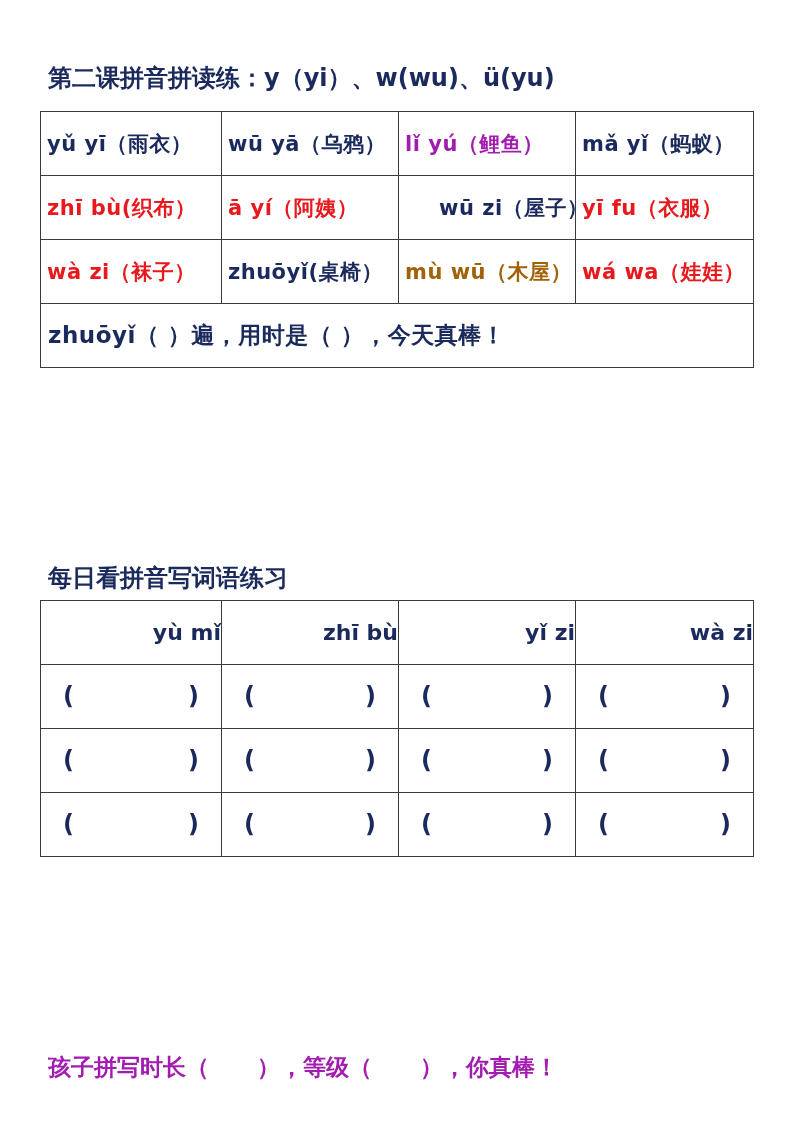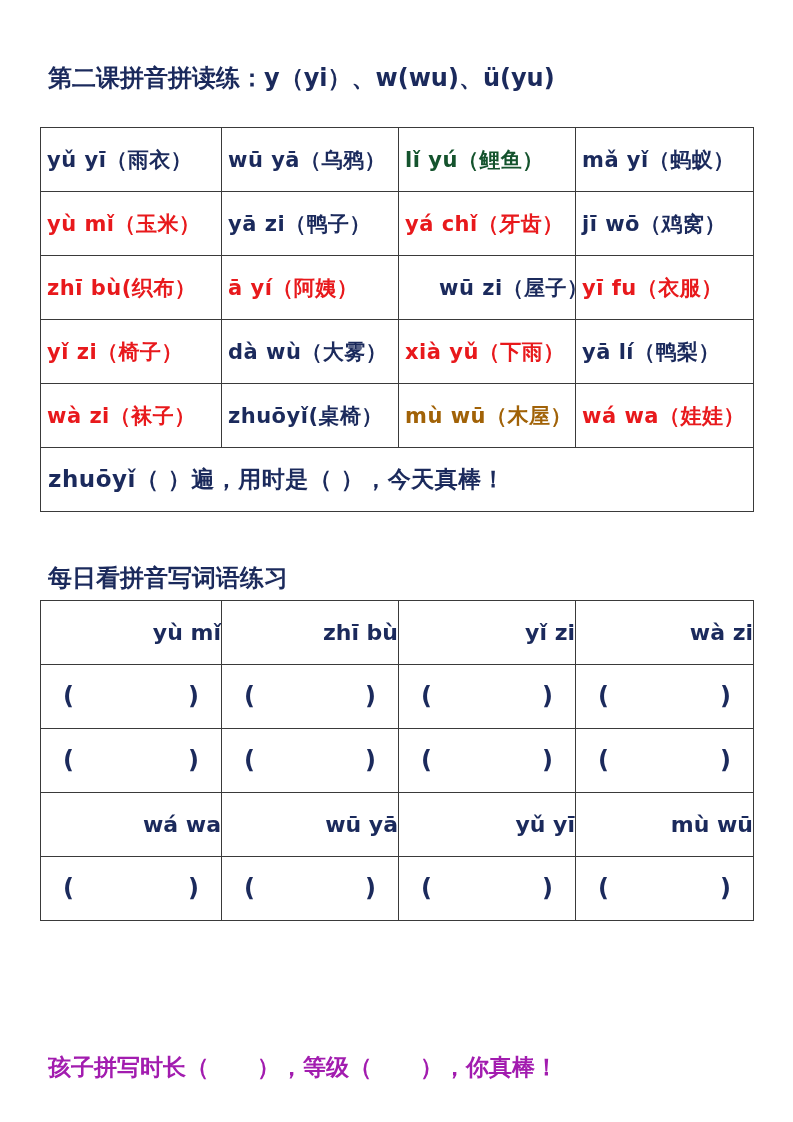--- a/index.html
+++ b/index.html
@@ -14,21 +14,21 @@
     }
     #title1 { top: 62px; }
     #title2 { top: 562px; }
 
     table.grid {
       position: absolute; border-collapse: collapse; table-layout: fixed;
     }
     table.grid td {
       border: 1px solid #3a3a3a; padding: 0; white-space: nowrap; overflow: hidden;
     }
-    #reading { left: 40px; top: 127px; width: 713px; }
+    #reading { left: 40px; top: 111px; width: 713px; }
     #reading td { height: 63px; font-size: 21px; font-weight: bold; padding-left: 6px; letter-spacing: 0.5px; }
     #reading td.footer { font-size: 23px; padding-left: 7px; height: 63px; }
     .navy { color: #1b2a5c; }
 
     #writing { left: 40px; top: 600px; width: 713px; }
     #writing td { height: 63px; text-align: right; font-size: 22px; font-weight: bold; color: #1b2a5c; }
     #writing td.blank { position: relative; }
     .paren-l, .paren-r { position: absolute; top: 50%; transform: translateY(-55%); font-size: 24px; font-weight: bold; color: #1b2a5c; }
     .paren-l { left: 22px; }
     .paren-r { right: 22px; }
@@ -47,40 +47,28 @@
   <colgroup>
       <col style="width:181px">
       <col style="width:177px">
       <col style="width:177px">
       <col style="width:178px">
     </colgroup>
   <tbody>
     <tr>
       <td style="color: rgb(27, 42, 92);">yǔ yī（雨衣）</td>
       <td style="color: rgb(27, 42, 92);">wū yā（乌鸦）</td>
-      <td style="color: #14532d;">lǐ yú（鲤鱼）</td>
+      <td style="color: #a21caf;">lǐ yú（鲤鱼）</td>
       <td style="color: rgb(27, 42, 92);">mǎ yǐ（蚂蚁）</td>
-    </tr>
-    <tr>
-      <td style="color: rgb(232, 25, 28);">yù mǐ（玉米）</td>
-      <td style="color: rgb(27, 42, 92);">yā zi（鸭子）</td>
-      <td style="color: rgb(232, 25, 28);">yá chǐ（牙齿）</td>
-      <td style="color: rgb(27, 42, 92);">jī wō（鸡窝）</td>
     </tr>
     <tr>
       <td style="color: rgb(232, 25, 28);">zhī bù(织布）</td>
       <td style="color: rgb(232, 25, 28);">ā yí（阿姨）</td>
       <td style="color: rgb(27, 42, 92); padding-left: 40px;">wū zi（屋子）</td>
       <td style="color: rgb(232, 25, 28);">yī fu（衣服）</td>
-    </tr>
-    <tr>
-      <td style="color: rgb(232, 25, 28);">yǐ zi（椅子）</td>
-      <td style="color: rgb(27, 42, 92);">dà wù（大雾）</td>
-      <td style="color: rgb(232, 25, 28);">xià yǔ（下雨）</td>
-      <td style="color: rgb(27, 42, 92);">yā lí（鸭梨）</td>
     </tr>
     <tr>
       <td style="color: rgb(232, 25, 28);">wà zi（袜子）</td>
       <td style="color: rgb(27, 42, 92);">zhuōyǐ(桌椅）</td>
       <td style="color: #a16207;">mù wū（木屋）</td>
       <td style="color: rgb(232, 25, 28);">wá wa（娃娃）</td>
     </tr>
     <tr>
       <td colspan="4" class="footer navy">zhuōyǐ（    ）遍，用时是（     ），今天真棒！</td>
     </tr>
@@ -133,26 +121,20 @@
       <td class="blank">
           <span class="paren-l">(</span>
           <span class="paren-r">)</span>
         </td>
       <td class="blank">
           <span class="paren-l">(</span>
           <span class="paren-r">)</span>
         </td>
     </tr>
     <tr>
-      <td>wá wa</td>
-      <td>wū yā</td>
-      <td>yǔ yī</td>
-      <td>mù wū</td>
-    </tr>
-    <tr>
       <td class="blank">
           <span class="paren-l">(</span>
           <span class="paren-r">)</span>
         </td>
       <td class="blank">
           <span class="paren-l">(</span>
           <span class="paren-r">)</span>
         </td>
       <td class="blank">
           <span class="paren-l">(</span>

